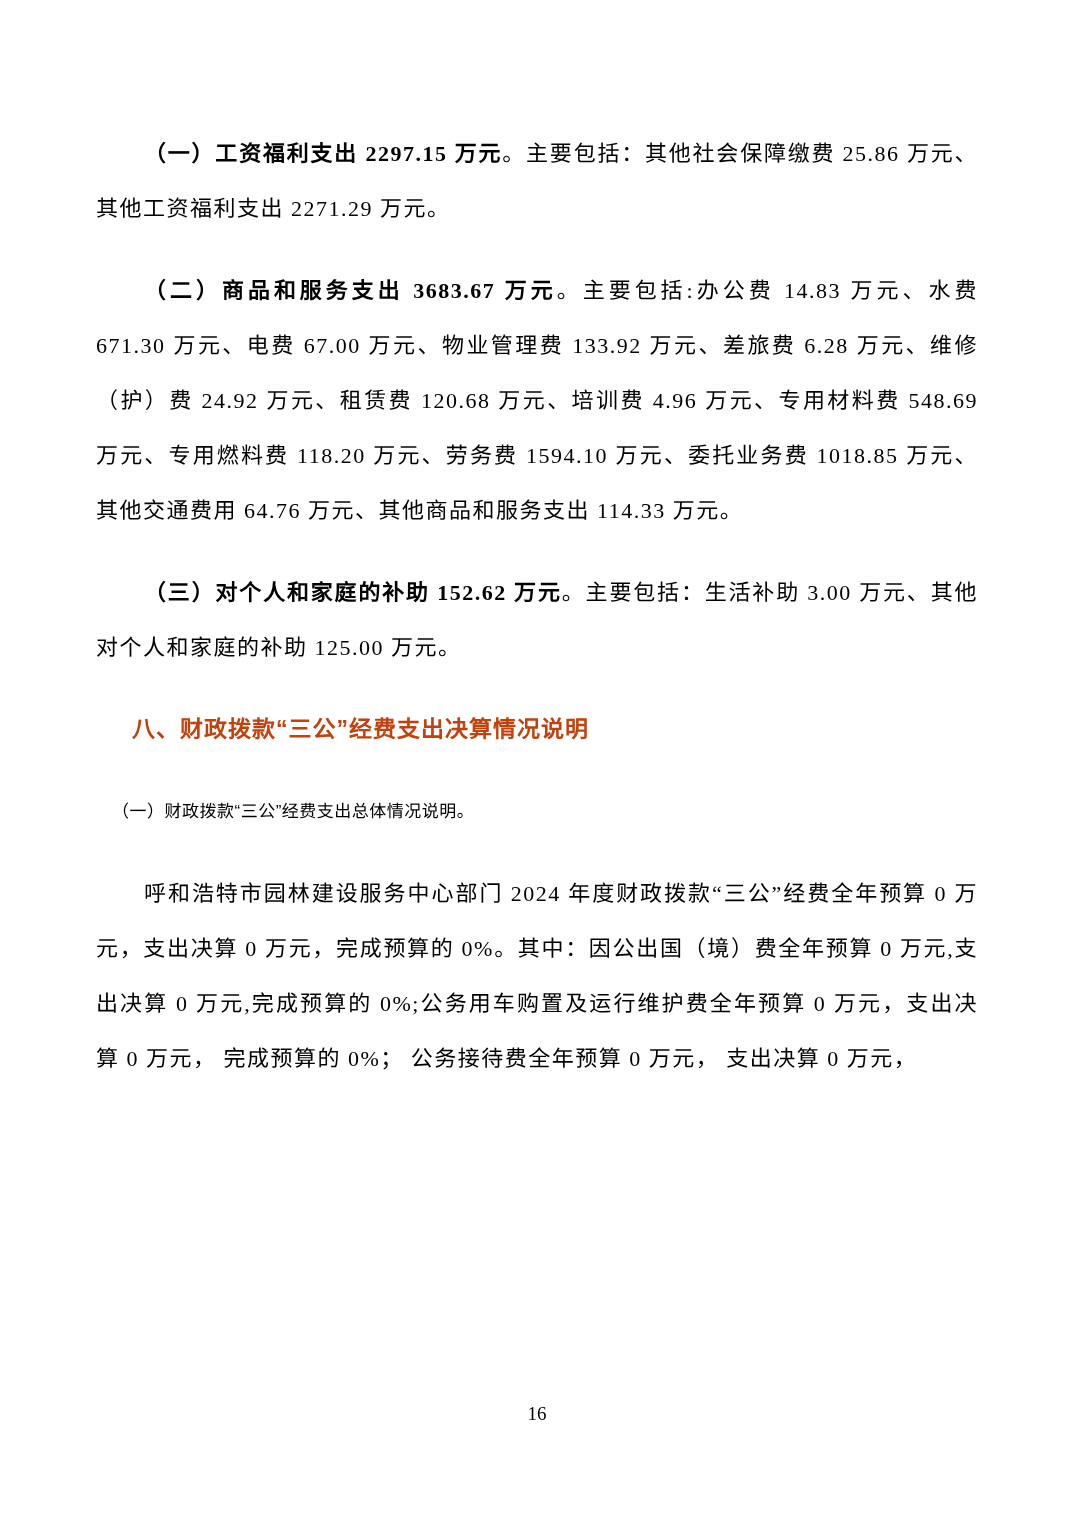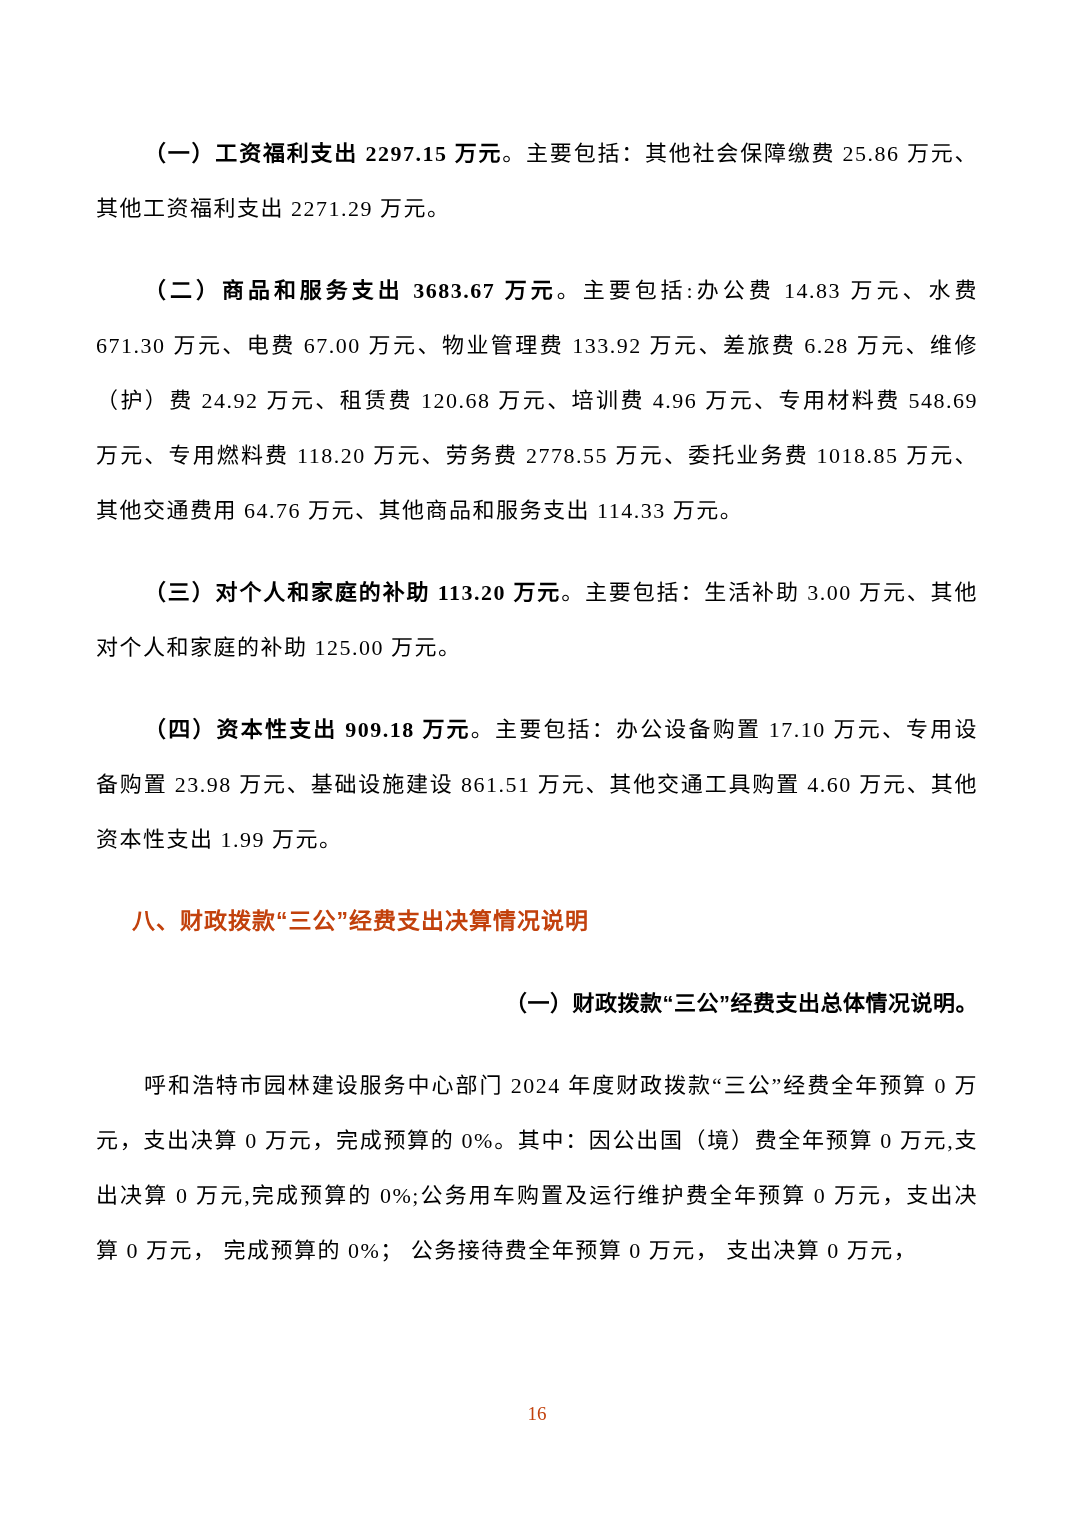--- a/index.html
+++ b/index.html
@@ -37,52 +37,50 @@
     font-weight: bold;
     font-size: 23px;
     line-height: 55px;
     letter-spacing: 1px;
     text-indent: 36px;
     color: #c2410c;
   }
   .heading-sub {
     margin: 0 0 27px 0;
     font-family: "Liberation Sans", "DejaVu Sans", sans-serif;
-    font-weight: bold;
-    font-size: 22px;
+    font-weight: normal;
+    font-size: 17px;
     line-height: 55px;
     letter-spacing: 0.5px;
     text-indent: 16px;
     color: #000000;
-    text-align: right;
   }
   .page-number {
     position: absolute;
     left: 0;
     right: 0;
     top: 1403px;
     text-align: center;
     font-family: "Liberation Serif", "DejaVu Serif", serif;
     font-size: 19px;
-    color: #c2410c;
+    color: #000000;
   }
 </style>
 </head>
 <body>
 
 <div class="page">
   <div class="content">
 
     <p class="body-para"><span class="lead">（一）工资福利支出 2297.15 万元</span><span>。主要包括：其他社会保障缴费 25.86 万元、其他工资福利支出 2271.29 万元。</span></p>
 
-    <p class="body-para"><span class="lead">（二）商品和服务支出 3683.67 万元</span><span>。主要包括:办公费 14.83 万元、水费 671.30 万元、电费 67.00 万元、物业管理费 133.92 万元、差旅费 6.28 万元、维修（护）费 24.92 万元、租赁费 120.68 万元、培训费 4.96 万元、专用材料费 548.69 万元、专用燃料费 118.20 万元、劳务费 2778.55 万元、委托业务费 1018.85 万元、其他交通费用 64.76 万元、其他商品和服务支出 114.33 万元。</span></p>
+    <p class="body-para"><span class="lead">（二）商品和服务支出 3683.67 万元</span><span>。主要包括:办公费 14.83 万元、水费 671.30 万元、电费 67.00 万元、物业管理费 133.92 万元、差旅费 6.28 万元、维修（护）费 24.92 万元、租赁费 120.68 万元、培训费 4.96 万元、专用材料费 548.69 万元、专用燃料费 118.20 万元、劳务费 1594.10 万元、委托业务费 1018.85 万元、其他交通费用 64.76 万元、其他商品和服务支出 114.33 万元。</span></p>
 
-    <p class="body-para"><span class="lead">（三）对个人和家庭的补助 113.20 万元</span><span>。主要包括：生活补助 3.00 万元、其他对个人和家庭的补助 125.00 万元。</span></p>
+    <p class="body-para"><span class="lead">（三）对个人和家庭的补助 152.62 万元</span><span>。主要包括：生活补助 3.00 万元、其他对个人和家庭的补助 125.00 万元。</span></p>
 
-    <p class="body-para"><span class="lead">（四）资本性支出 909.18 万元</span><span>。主要包括：办公设备购置 17.10 万元、专用设备购置 23.98 万元、基础设施建设 861.51 万元、其他交通工具购置 4.60 万元、其他资本性支出 1.99 万元。</span></p>
 
 
     <h2 class="heading-major">八、财政拨款“三公”经费支出决算情况说明</h2>
 
     <h3 class="heading-sub">（一）财政拨款“三公”经费支出总体情况说明。</h3>
 
     <p class="body-para">呼和浩特市园林建设服务中心部门 2024 年度财政拨款“三公”经费全年预算 0 万元，支出决算 0 万元，完成预算的 0%。其中：因公出国（境）费全年预算 0 万元,支出决算 0 万元,完成预算的 0%;公务用车购置及运行维护费全年预算 0 万元，支出决算 0 万元， 完成预算的 0%； 公务接待费全年预算 0 万元， 支出决算 0 万元，</p>
 
   </div>
 

